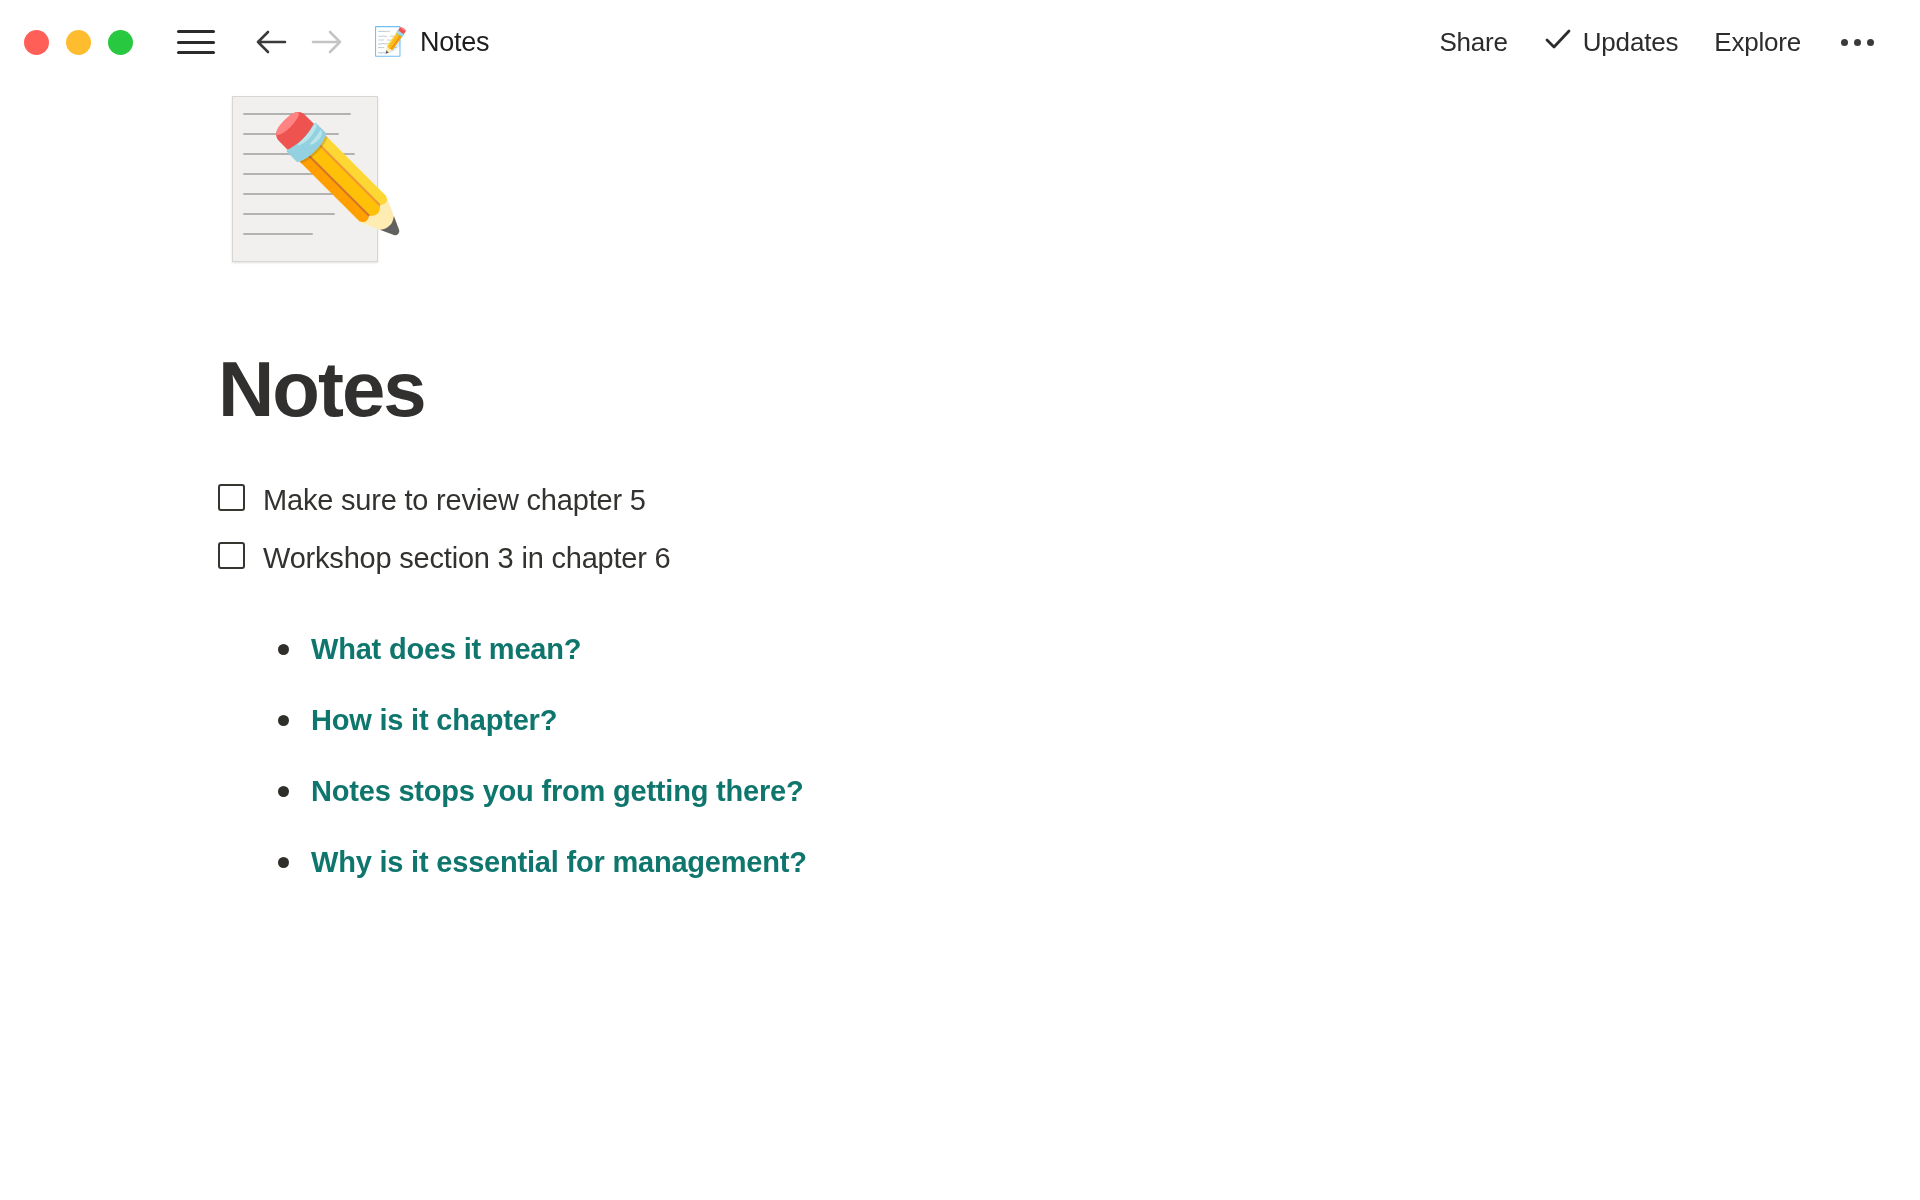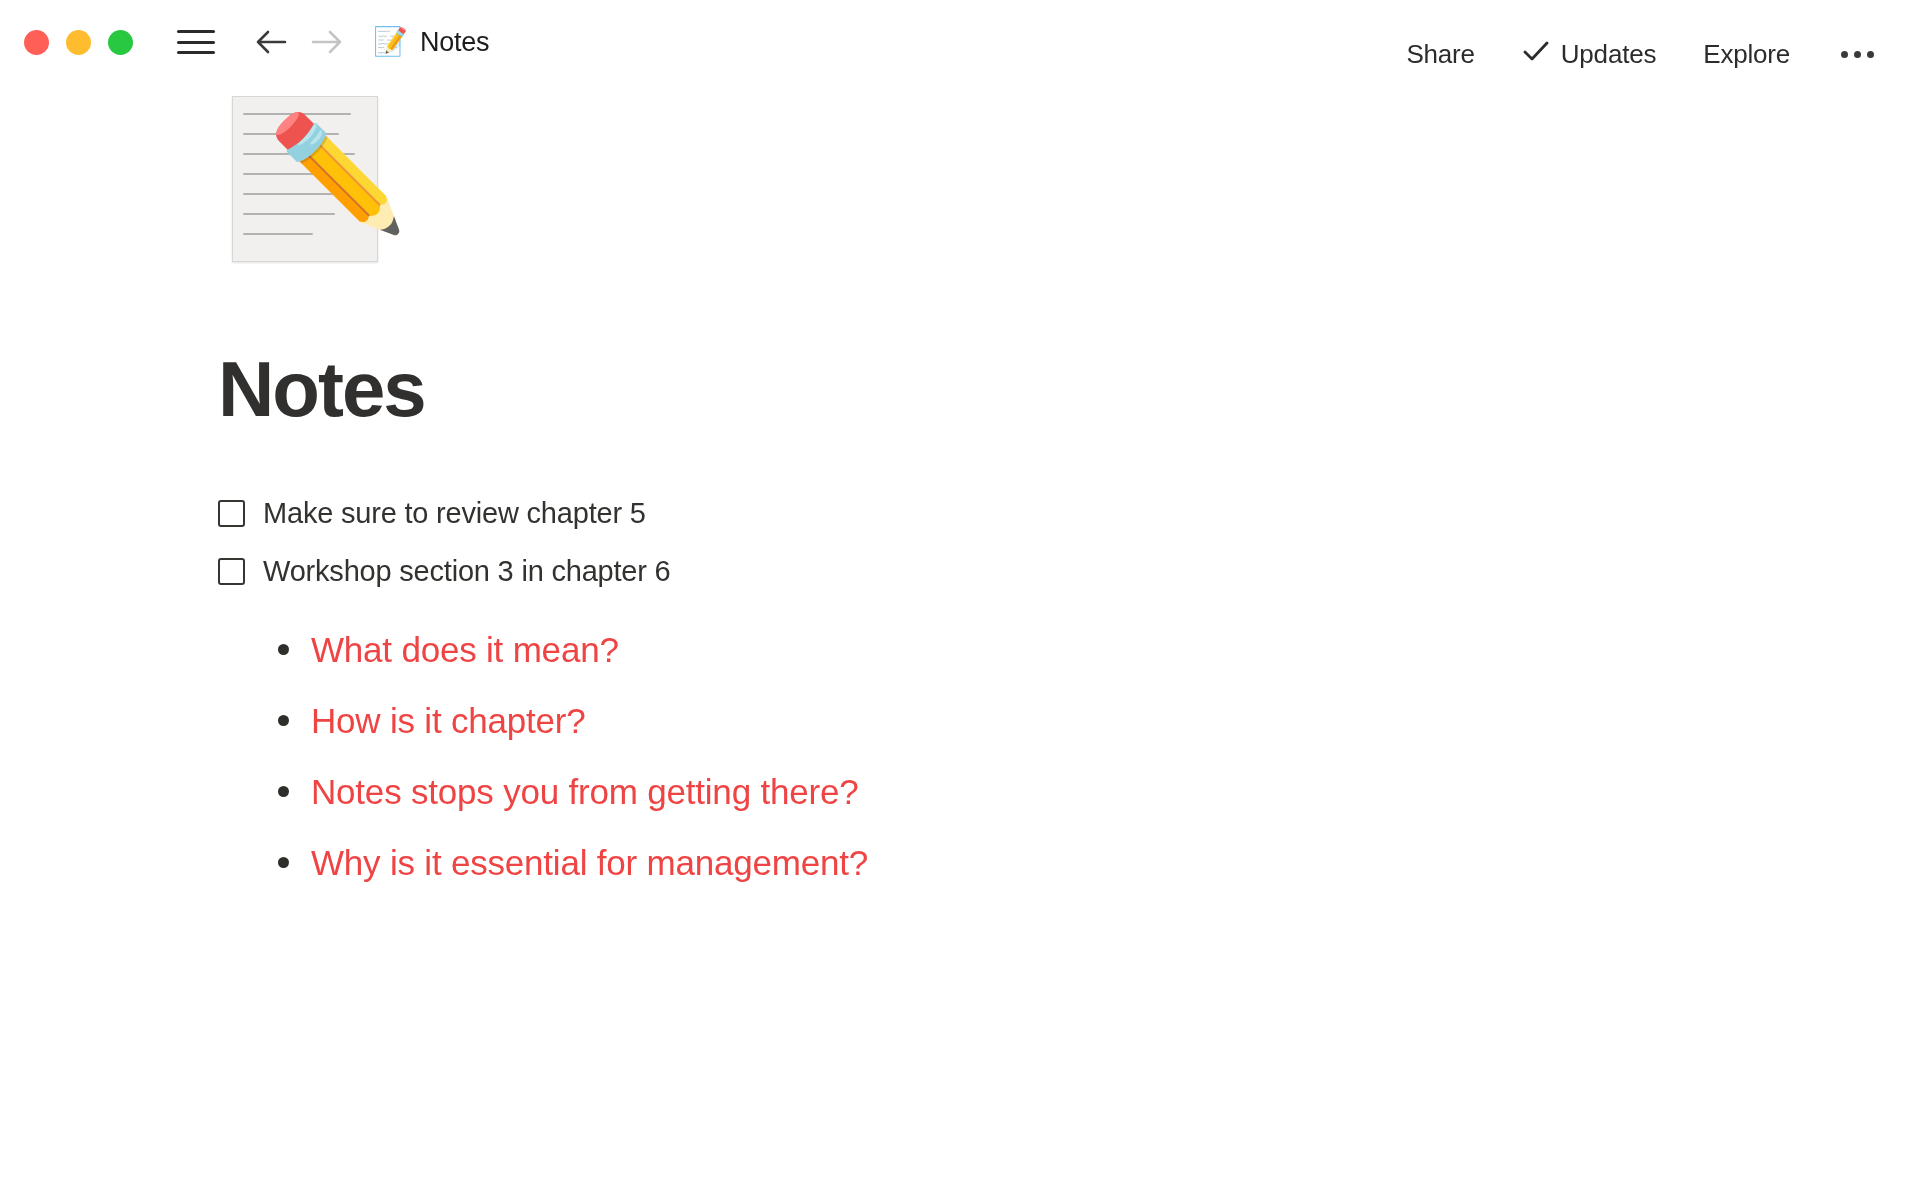--- a/index.html
+++ b/index.html
@@ -83,25 +83,25 @@
   }
   .breadcrumb .bc-label {
     font-size: 27px;
     color: #1d1d1d;
     letter-spacing: -0.2px;
   }
 
   .titlebar-right {
     position: absolute;
     right: 30px;
-    top: 12px;
+    top: 0;
     height: 84px;
     display: flex;
     align-items: center;
-    gap: 11px;
+    gap: 0;
   }
   .tb-action {
     font-size: 26px;
     color: #2c2c2c;
     padding: 0 18px;
     cursor: pointer;
     letter-spacing: -0.2px;
     white-space: nowrap;
   }
   .tb-action.with-check {
@@ -176,21 +176,21 @@
     margin: 84px 0 0 0;
     letter-spacing: -2px;
     line-height: 1;
   }
 
   .todo-list {
     margin-top: 56px;
   }
   .todo {
     display: flex;
-    align-items: center;
+    align-items: flex-start;
     gap: 18px;
     height: 58px;
   }
   .checkbox {
     width: 27px;
     height: 27px;
     border: 2.6px solid #37352f;
     border-radius: 3px;
     box-sizing: border-box;
     background: #ffffff;
@@ -214,23 +214,24 @@
     height: 71px;
   }
   .bullet .dot {
     width: 11px;
     height: 11px;
     border-radius: 50%;
     background: #2f2e2b;
     flex: 0 0 auto;
   }
   .bullet-text {
-    font-size: 35px;
-    color: #ef4444;
+    font-size: 29px;
+    color: #0f766e;
     letter-spacing: -0.2px;
+    font-weight: bold;
   }
 </style>
 </head>
 <body>
 
 <div class="titlebar">
 
   <div class="traffic-lights">
     <span class="light red"></span>
     <span class="light yellow"></span>

